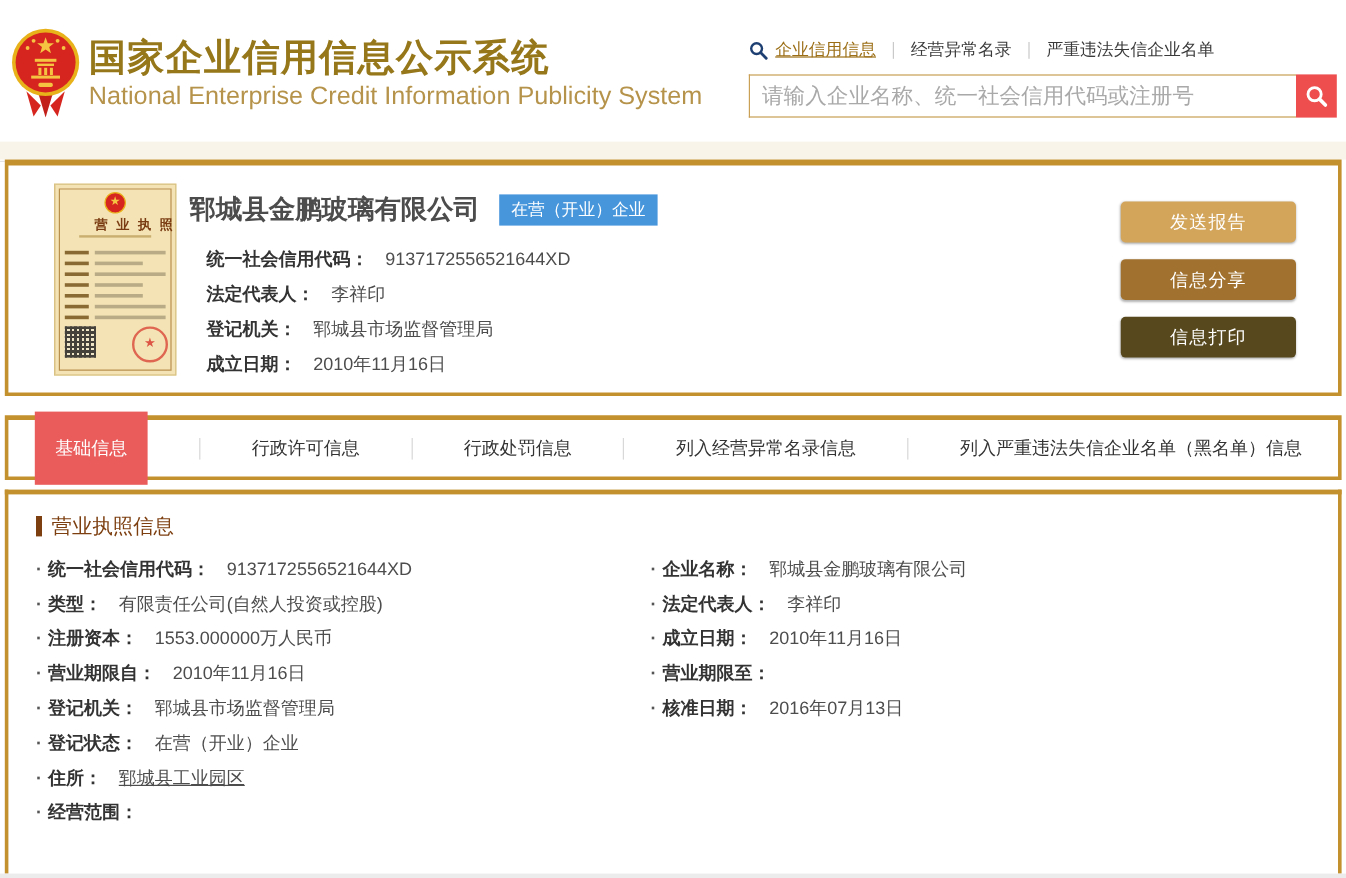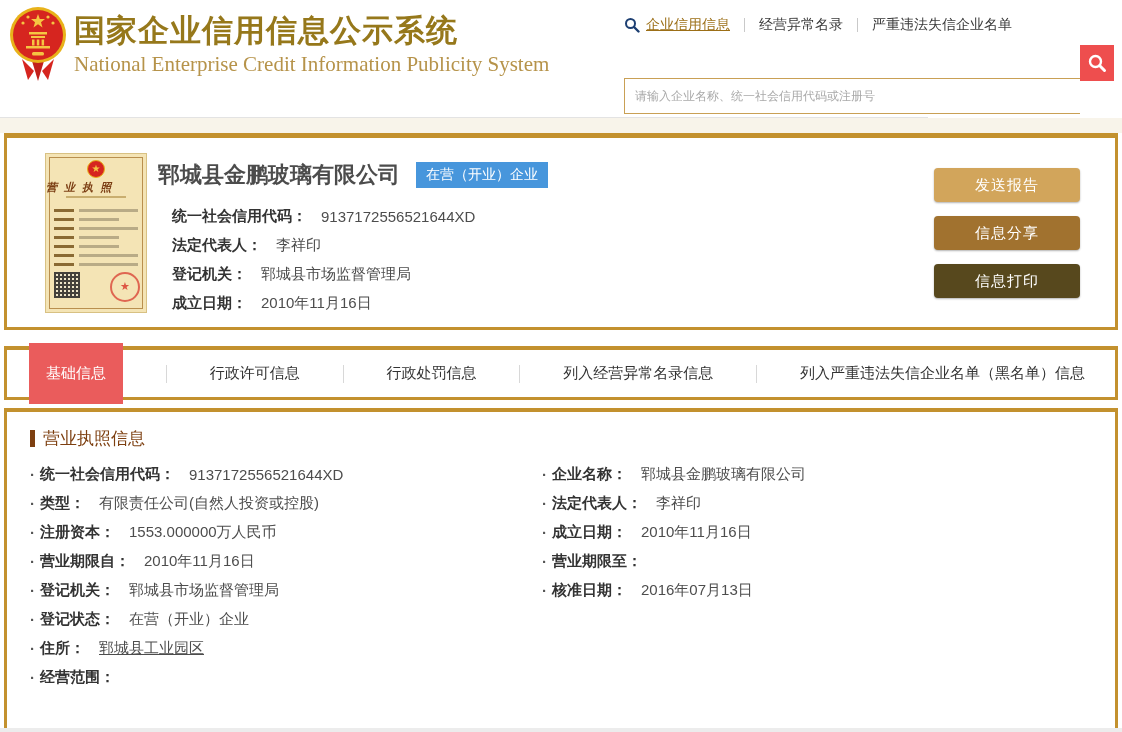--- a/index.html
+++ b/index.html
@@ -3,35 +3,35 @@
 <meta charset="utf-8">
 <style>
   html,body{margin:0;padding:0;}
   body{
     width:1122px;height:732px;position:relative;overflow:hidden;
     background:#ffffff;
     font-family:"Liberation Sans","DejaVu Sans",sans-serif;
     color:#333;
   }
   
-  .header{position:absolute;left:0;top:0;width:928px;height:117px;background:#fff;border-bottom:1px solid #e3e3e3;font-family:Liberation Serif, serif;}
+  .header{position:absolute;left:0;top:17px;width:928px;height:117px;background:#fff;border-bottom:1px solid #e3e3e3;}
   .emblem{position:absolute;left:8px;top:5px;width:60px;height:76px;}
   .titles{position:absolute;left:74px;top:13px;}
   .title-cn{font-size:31px;font-weight:bold;color:#96781b;letter-spacing:1px;line-height:36px;}
   .title-en{font-size:21px;color:#b6934a;margin-top:3px;}
   .header-right{position:absolute;left:624px;top:14px;width:496px;}
   .topnav{display:flex;align-items:center;font-size:14px;height:22px;text-align:center;}
   .topnav .mag{width:16px;height:16px;margin-right:6px;flex:0 0 auto;}
   .topnav a{text-decoration:none;color:#3a3a3a;cursor:pointer;}
   .topnav a.active{color:#9c6f17;text-decoration:underline;}
   .navsep{width:1px;height:14px;background:#c9c9c9;margin:0 14px;}
   .searchbar{display:flex;margin-top:9px;}
   .searchbar input{
     box-sizing:border-box;width:456px;height:36px;border:1px solid #c9a055;border-right:none;
-    padding:0 10px;font-size:12px;color:#0f766e;outline:none;font-family:inherit;margin-top:33px;
+    padding:0 10px;font-size:18px;color:#0f766e;outline:none;font-family:inherit;
   }
   .searchbar input::placeholder{color:#a9a9a9;}
   .search-btn{
     box-sizing:border-box;width:34px;height:36px;border:none;background:#ee4e4e;cursor:pointer;
     display:flex;align-items:center;justify-content:center;padding:0;
   }
   
   .cream{position:absolute;left:0;top:118px;width:1122px;height:15px;background:#f8f4ea;}
   
   .gold-panel{position:absolute;left:4px;width:1114px;background:#fff;box-sizing:border-box;
@@ -39,22 +39,22 @@
   .card{top:133px;height:197px;border-top-width:5px;}
   .tabsbar-wrap{top:346px;height:54px;border-top-width:4px;}
   .panel{top:408px;height:320px;border-top-width:4px;border-bottom:none;}
   
   .license{position:absolute;left:33px;top:13px;width:112px;height:164px;cursor:pointer;}
   .lic-paper{position:absolute;left:5px;top:2px;right:5px;bottom:2px;background:#f4e4b5;
     border:1px solid #d8c183;box-shadow:inset 0 0 0 3px #f4e4b5, inset 0 0 0 4px #b98f4e;}
   .lic-emblem{position:absolute;left:50%;top:6px;transform:translateX(-50%);width:16px;height:16px;
     background:#d6251f;border-radius:50%;border:1px solid #e8b21a;color:#f5c542;font-size:10px;
     line-height:15px;text-align:center;}
-  .lic-title{position:absolute;left:0;top:26px;width:100%;text-align:left;font-size:11px;
-    font-weight:bold;color:#7a3c12;letter-spacing:2px;font-style:italic;}
+  .lic-title{position:absolute;left:0;top:26px;width:100%;text-align:right;font-size:11px;
+    font-weight:bold;color:#7a3c12;letter-spacing:2px;}
   .lic-sub{position:absolute;left:50%;top:42px;transform:translateX(-50%);width:60px;height:2px;background:#c9ae6f;}
   .lic-rows{position:absolute;left:8px;top:52px;right:8px;}
   .lic-row{display:flex;align-items:center;height:9px;}
   .lic-lbl{width:20px;height:3px;background:#8a6a33;margin-right:5px;flex:0 0 auto;}
   .lic-bar{height:3px;background:#b9ab86;flex:1;}
   .lic-bar.short{flex:0 0 40px;}
   .lic-qr{position:absolute;left:8px;bottom:14px;width:26px;height:26px;
     background-image:repeating-linear-gradient(0deg,#44413a 0 2px,transparent 2px 4px),
       repeating-linear-gradient(90deg,#44413a 0 2px,#efe6c8 2px 4px);}
   .lic-seal{position:absolute;right:6px;bottom:10px;width:26px;height:26px;border:2px solid rgba(216,60,48,.75);

